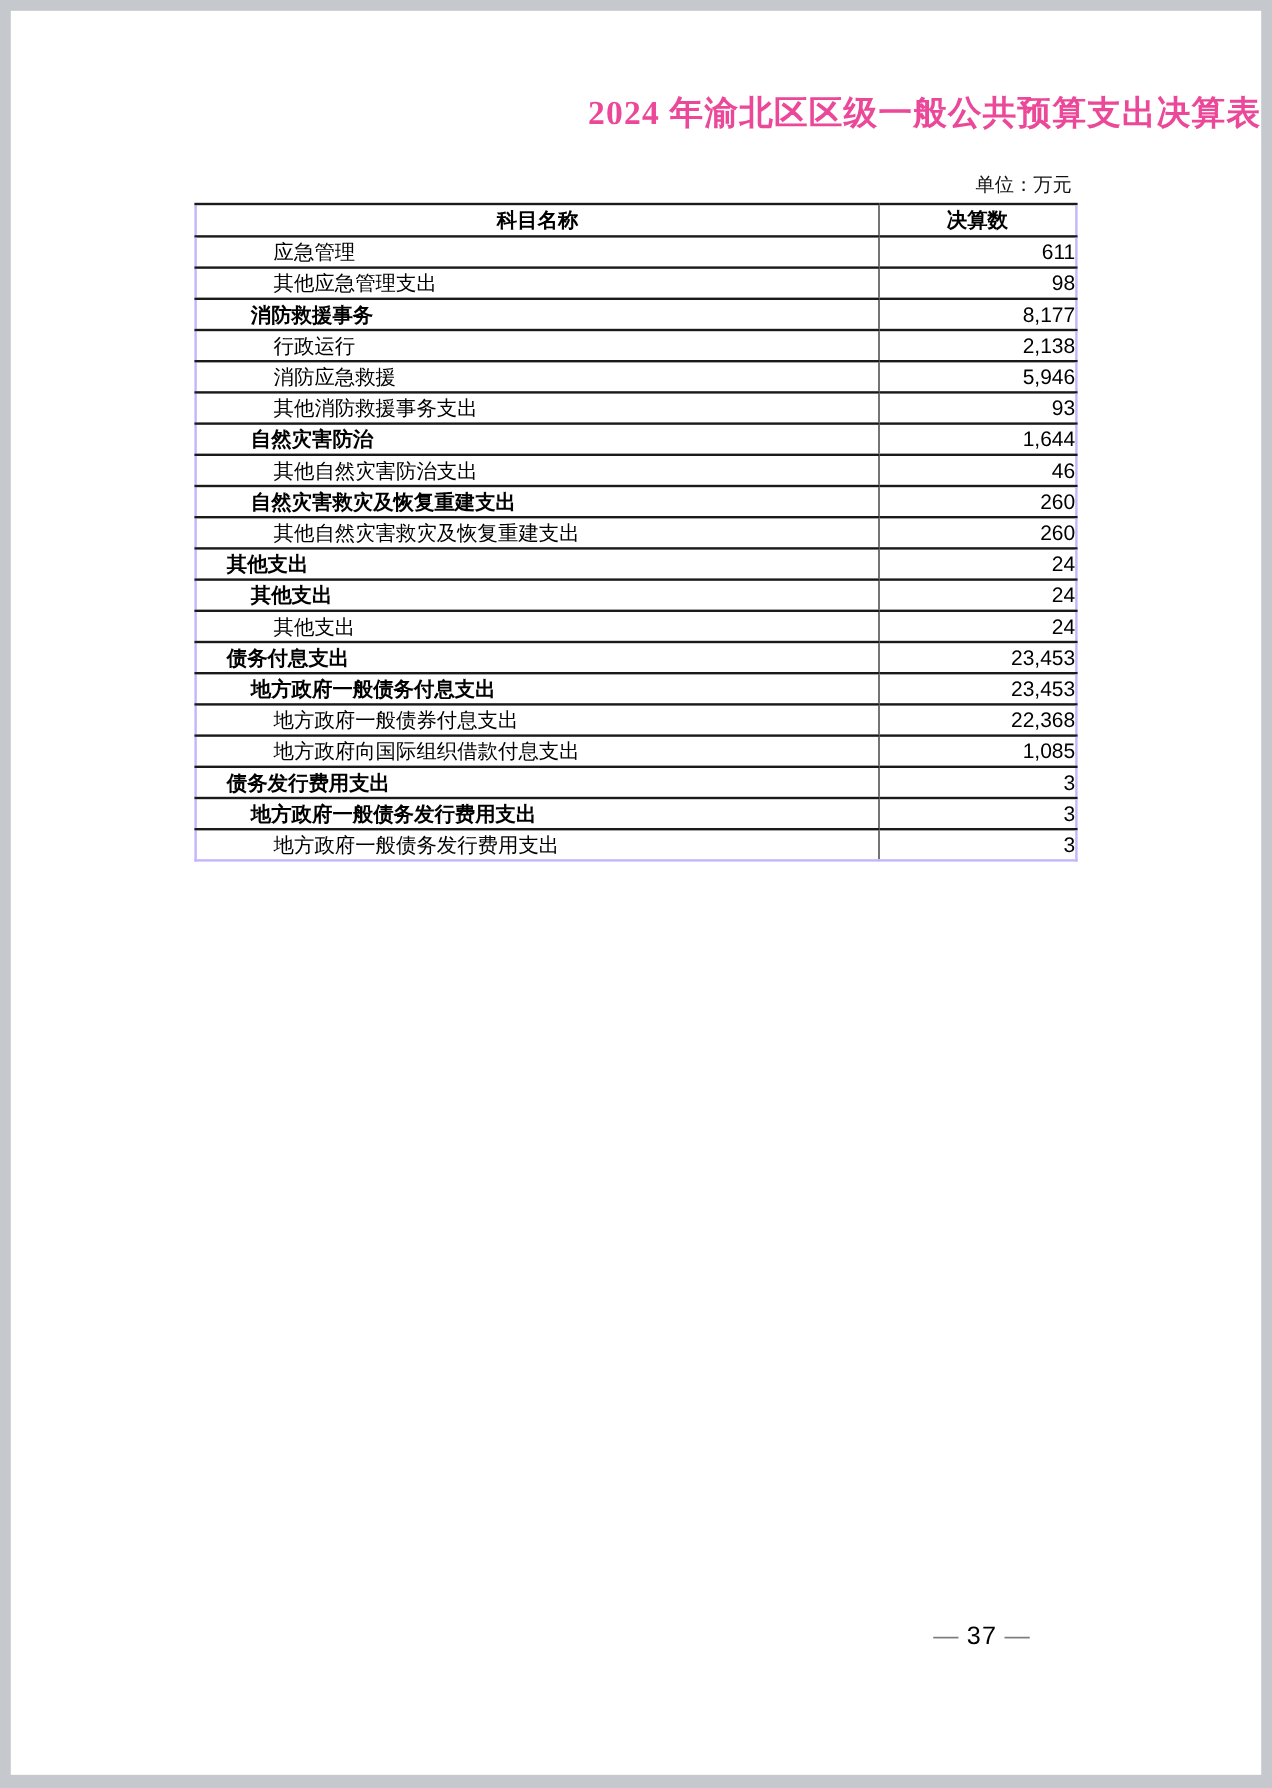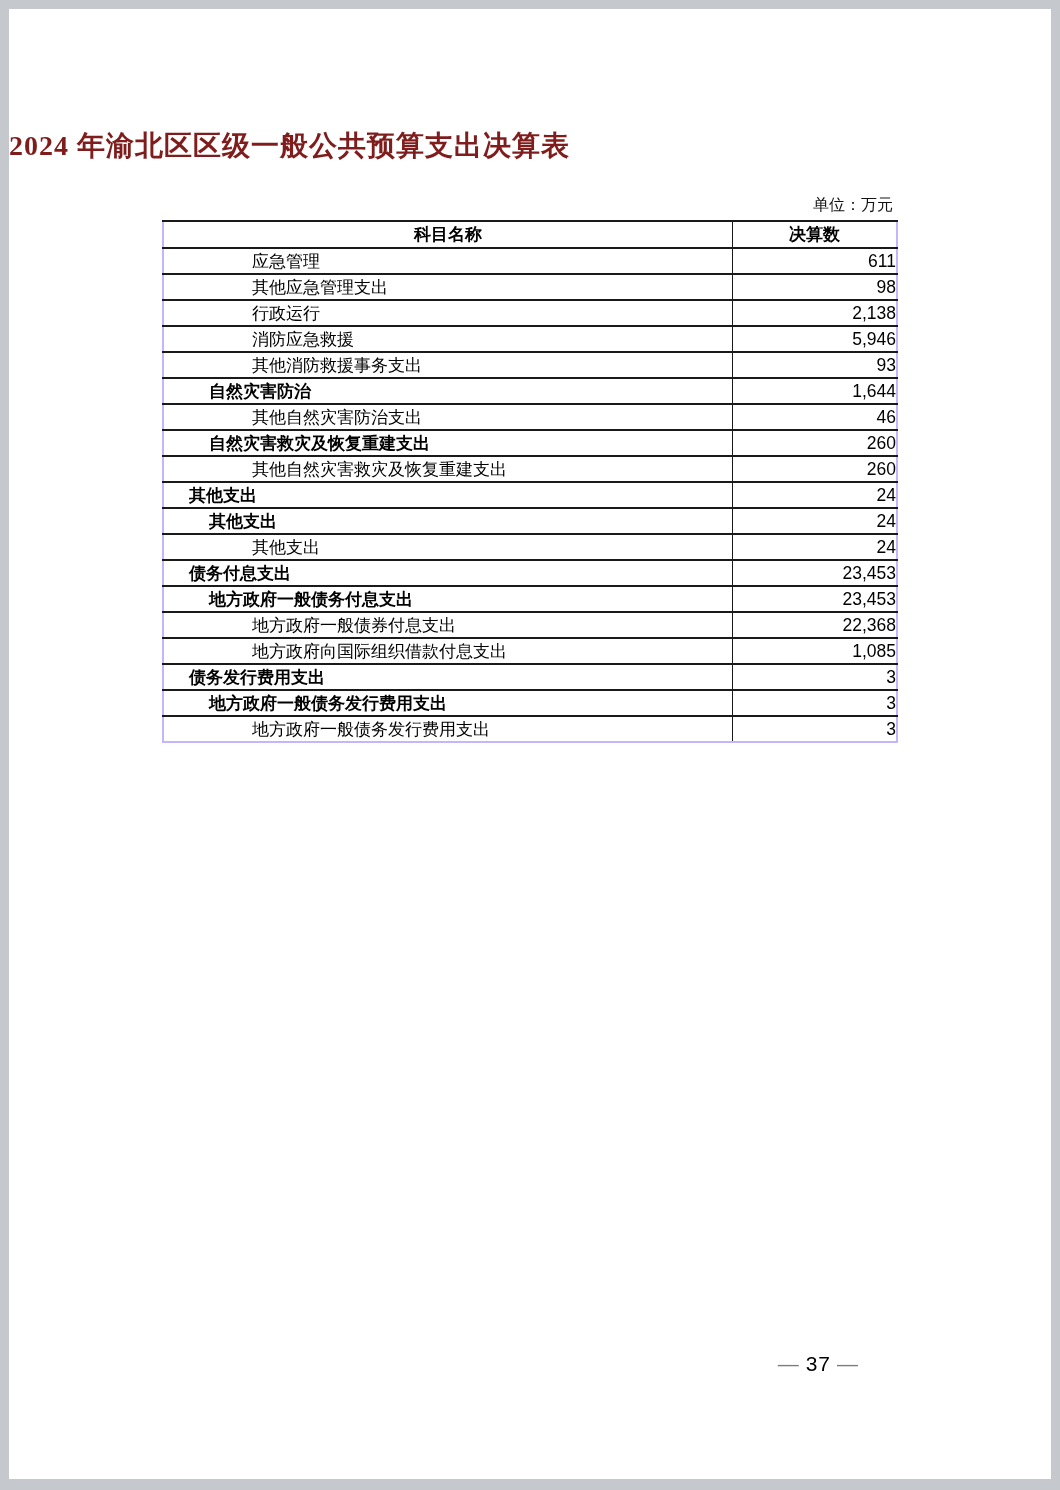--- a/index.html
+++ b/index.html
@@ -18,28 +18,28 @@
     position: absolute;
     left: 9px;
     top: 9px;
     width: 1042px;
     height: 1470px;
     background: #ffffff;
     overflow: hidden;
   }
   .title {
     margin: 0;
-    padding-top: 118px;
-    text-align: left;
+    padding-top: 67px;
+    text-align: right;
     font-family: "Liberation Serif", serif;
     font-weight: bold;
     font-size: 28px;
     line-height: 38px;
     letter-spacing: 1px;
-    color: #7f1d1d;
+    color: #ec4899;
   }
   .unit-row {
     width: 731px;
     margin: 30px 0 4px 153px;
     text-align: right;
     font-size: 16px;
     font-family: "Liberation Serif", serif;
     color: #111;
   }
   table.budget {
@@ -76,21 +76,21 @@
     font-weight: bold;
   }
   td.value {
     font-family: "Liberation Sans", sans-serif;
     font-size: 17.5px;
     text-align: right;
     padding-right: 10px;
   }
   td.name.lvl0 { padding-left: 25px; }
   td.name.lvl1 { padding-left: 45px; }
-  td.name.lvl2 { padding-left: 88px; }
+  td.name.lvl2 { padding-left: 64px; }
   .page-number {
     position: absolute;
     top: 1343px;
     right: 186px;
     font-family: "Liberation Sans", sans-serif;
     font-size: 21px;
     color: #000;
     letter-spacing: 1px;
     text-align: right;
   }
@@ -118,20 +118,24 @@
     <tbody id="table-body">
         <tr>
           <td class="name lvl2">应急管理</td>
           <td class="value">611</td>
         </tr>
         <tr>
           <td class="name lvl2">其他应急管理支出</td>
           <td class="value">98</td>
         </tr>
         <tr>
+          <td class="name lvl1 bold">消防救援事务</td>
+          <td class="value">8,177</td>
+        </tr>
+        <tr>
           <td class="name lvl2">行政运行</td>
           <td class="value">2,138</td>
         </tr>
         <tr>
           <td class="name lvl2">消防应急救援</td>
           <td class="value">5,946</td>
         </tr>
         <tr>
           <td class="name lvl2">其他消防救援事务支出</td>
           <td class="value">93</td>

